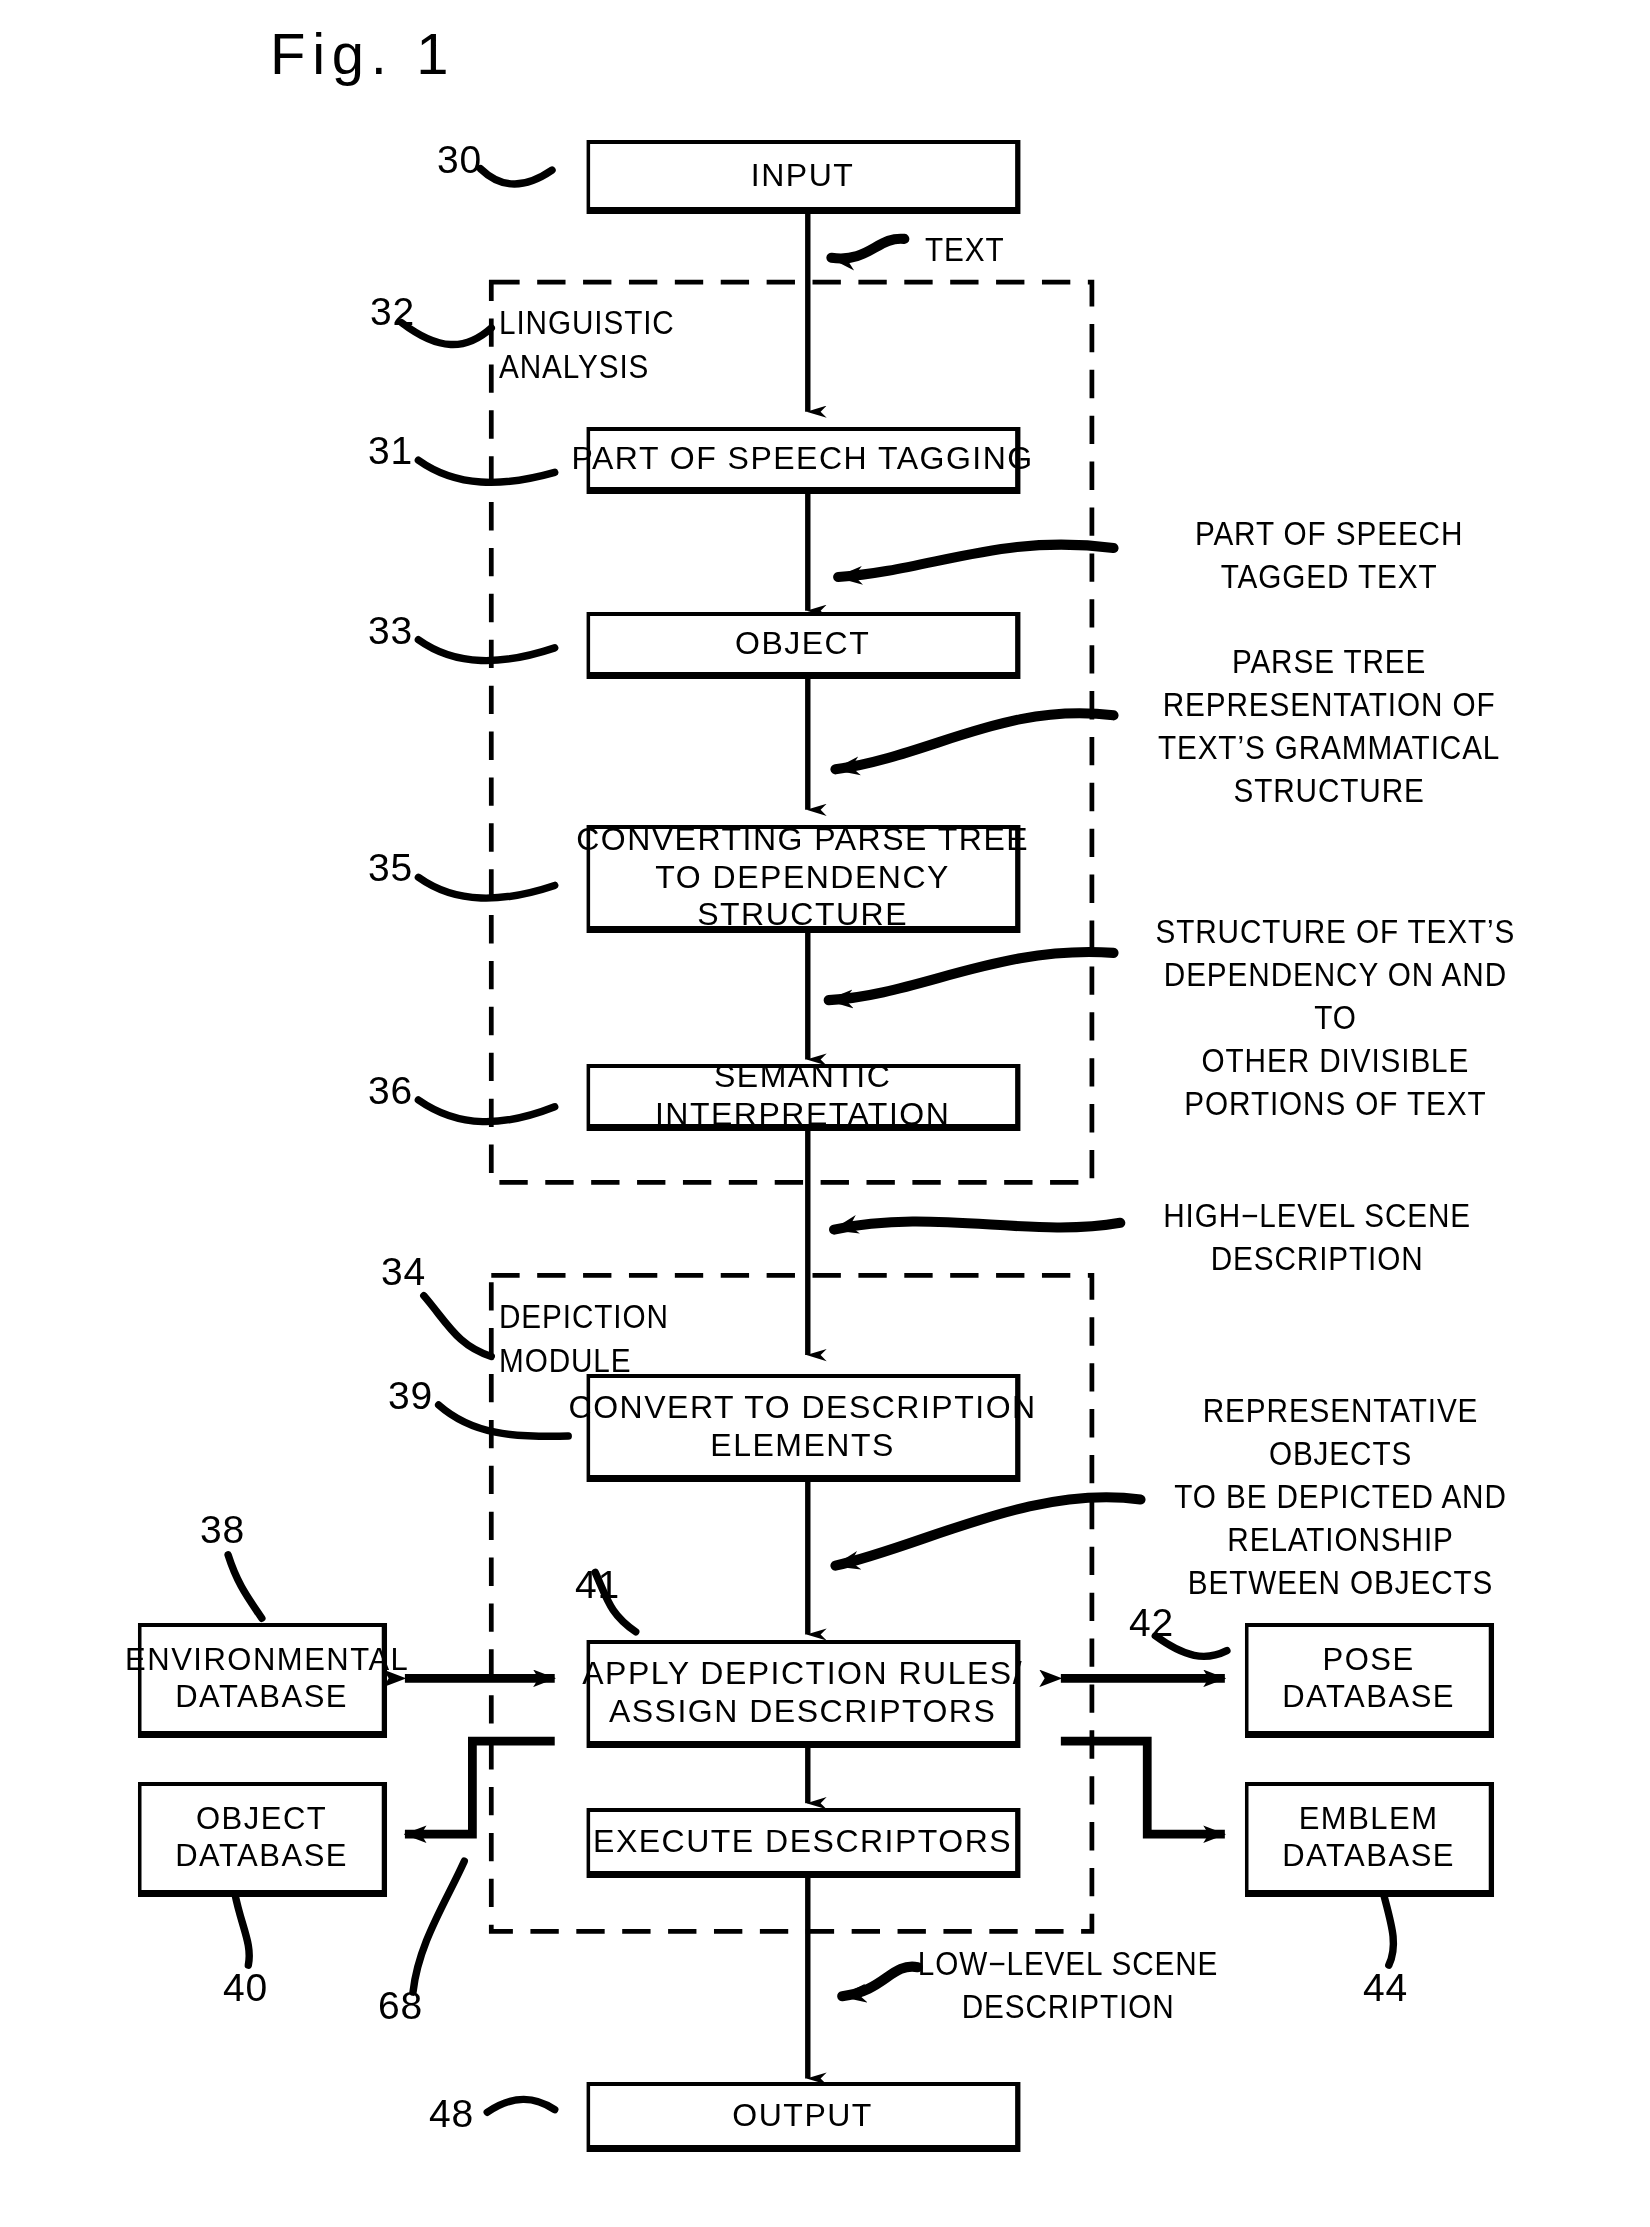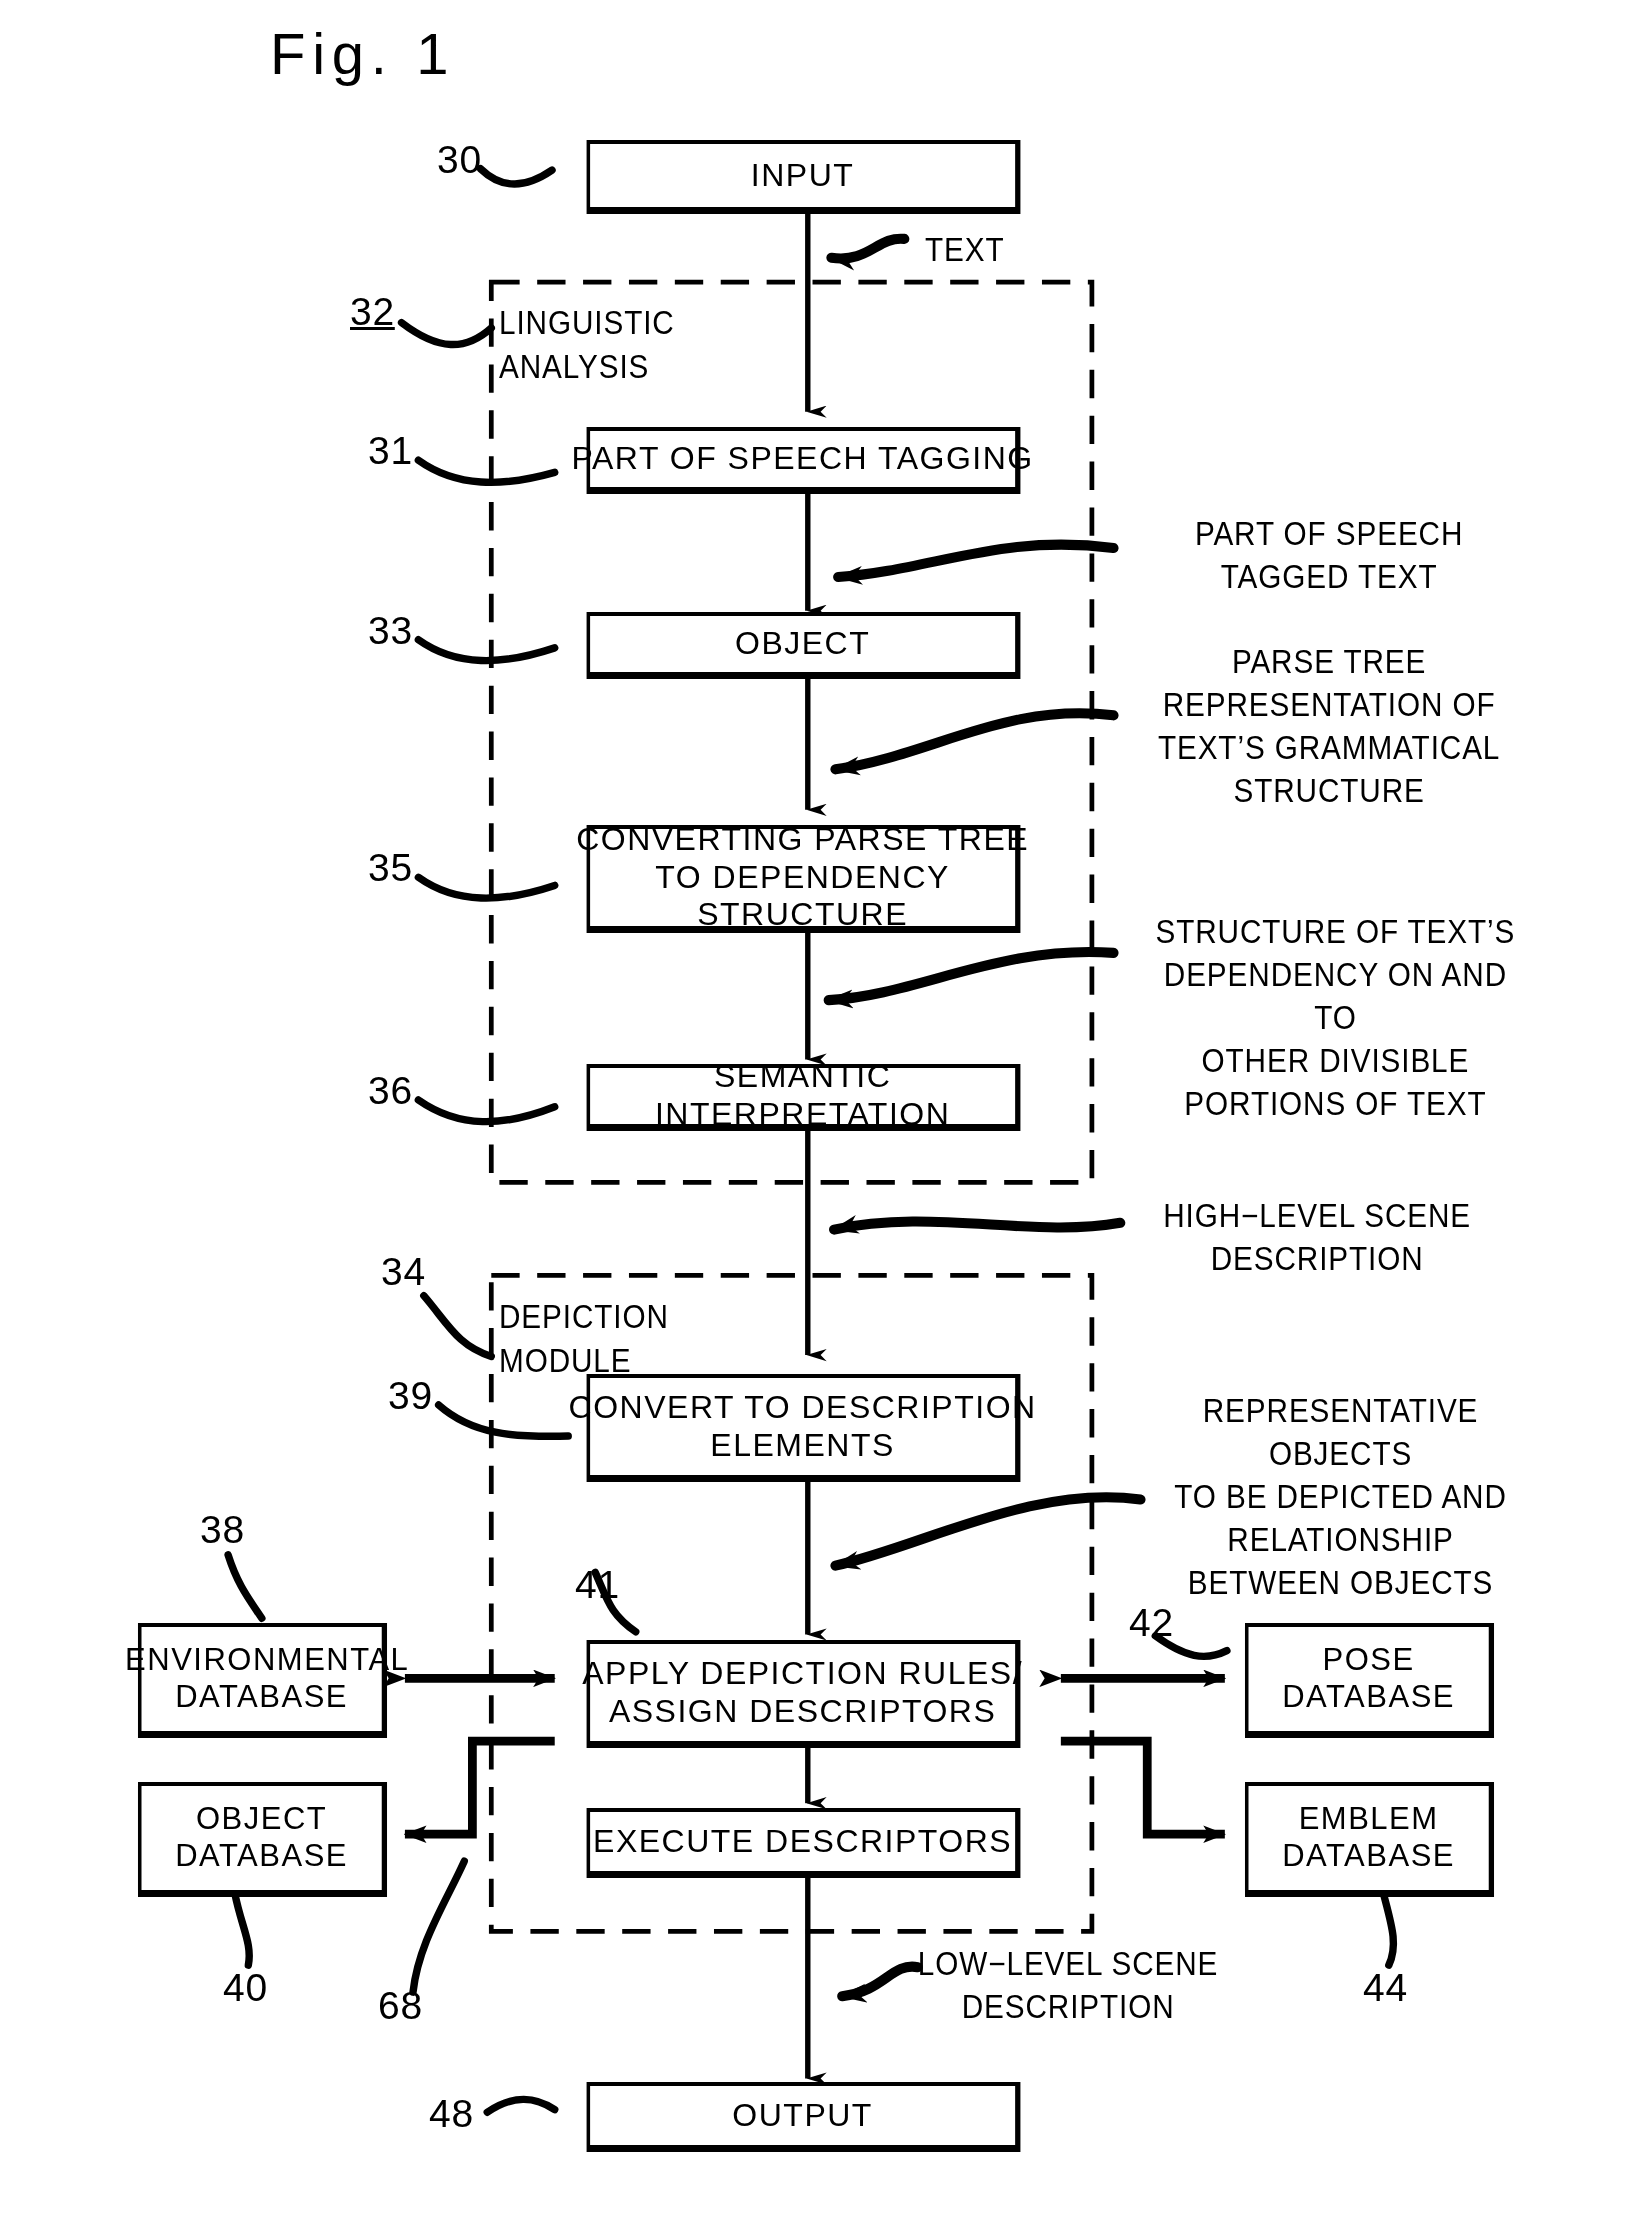--- a/index.html
+++ b/index.html
@@ -257,21 +257,21 @@
   </div>
 
   <div class="grouplabel" style="left:499px; top:301px;">LINGUISTIC
 ANALYSIS</div>
 
   <div class="grouplabel" style="left:499px; top:1295px;">DEPICTION
 MODULE</div>
 
   <div class="reflabel" style="left:429px; top:138px;margin-left:8px;">30</div>
 
-  <div class="reflabel" style="left:350px; top:290px;text-decoration:underline;">32</div>
+  <div class="reflabel" style="left:370px; top:290px;">32</div>
 
   <div class="reflabel" style="left:368px; top:429px;">31</div>
 
   <div class="reflabel" style="left:368px; top:609px;">33</div>
 
   <div class="reflabel" style="left:368px; top:846px;">35</div>
 
   <div class="reflabel" style="left:368px; top:1069px;">36</div>
 
   <div class="reflabel" style="left:381px; top:1250px;">34</div>

